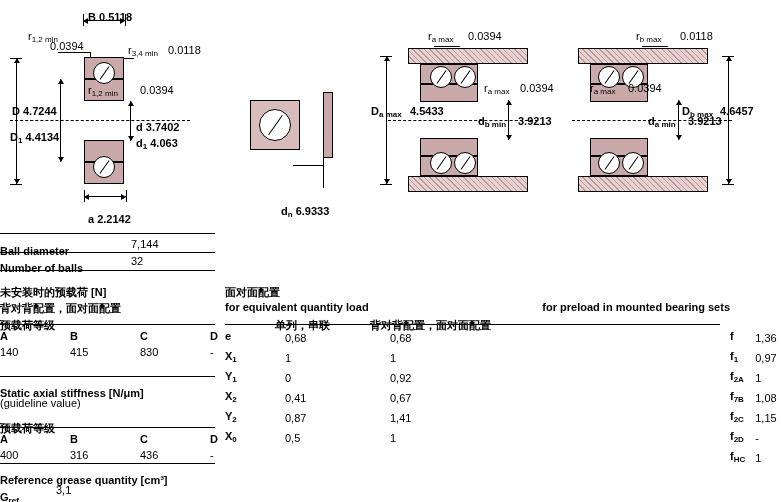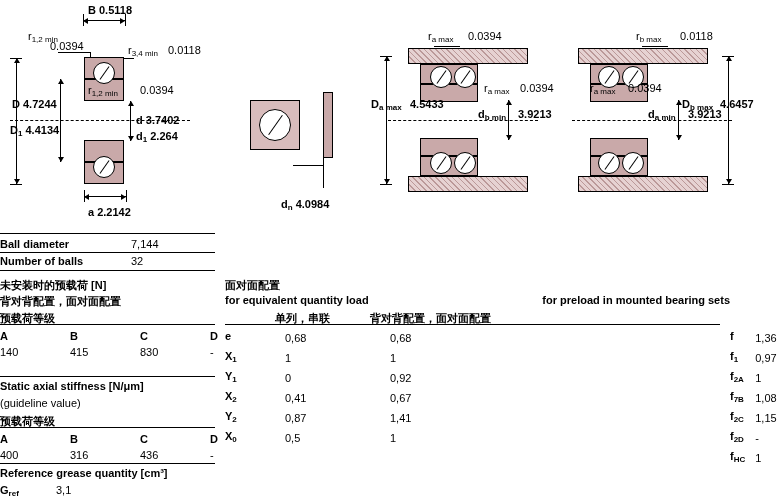--- a/index.html
+++ b/index.html
@@ -11,21 +11,21 @@
     width: 781px;
     height: 502px;
     position: relative;
     font-family: "Liberation Sans", sans-serif;
     font-size: 11px;
     color: #000000;
     overflow: hidden;
   }
   .abs { position: absolute; }
   .lbl { position: absolute; white-space: nowrap; font-size: 11px; color: #000; }
-  .lbl.b { font-weight: bold; }
+  .lbl.b { font-weight: bold; margin-top: 7px; }
   .sub { font-size: 8px; vertical-align: -2px; }
 
   
   .hline { position: absolute; height: 0; border-top: 1px solid #000; }
   .vline { position: absolute; width: 0; border-left: 1px solid #000; }
   .dash-h { position: absolute; height: 0; border-top: 1px dashed #000; }
 
   .ring {
     position: absolute;
     background: #c9a9a9;
@@ -150,39 +150,39 @@
 
   <div class="arrowv" style="left:60px;top:79px;height:83px;"></div>
   <div class="lbl b" style="left:10px;top:124px;">
     <span>D</span><span class="sub">1</span>
     <span>4.4134</span>
   </div>
 
   <div class="lbl b" style="left:136px;top:114px;">d 3.7402</div>
   <div class="lbl b" style="left:136px;top:130px;">
     <span>d</span><span class="sub">1</span>
-    <span>2.264</span>
+    <span>4.063</span>
   </div>
   <div class="arrowv" style="left:130px;top:101px;height:40px;"></div>
 
   <div class="arrowline" style="left:84px;top:196px;width:42px;"></div>
   <div class="vline" style="left:84px;top:190px;height:12px;"></div>
   <div class="vline" style="left:126px;top:190px;height:12px;"></div>
   <div class="lbl b" style="left:88px;top:206px;">a 2.2142</div>
 </div>
 
 <div class="abs" style="left:235px;top:0;width:130px;height:225px;">
   <div class="ring-lite" style="left:15px;top:100px;width:50px;height:50px;"></div>
   <div class="ball" style="left:24px;top:109px;width:32px;height:32px;"></div>
   <div class="ring" style="left:88px;top:92px;width:10px;height:66px;"></div>
   <div class="hline" style="left:58px;top:165px;width:30px;"></div>
   <div class="vline" style="left:88px;top:158px;height:30px;"></div>
   <div class="lbl b" style="left:46px;top:198px;">
     <span>d</span><span class="sub">n</span>
-    <span>4.0984</span>
+    <span>6.9333</span>
   </div>
 </div>
 
 <div class="abs" style="left:368px;top:0;width:200px;height:225px;">
 
   <div class="lbl" style="left:60px;top:30px;">
     <span>r</span><span class="sub">a max</span>
   </div>
   <div class="lbl" style="left:100px;top:30px;">0.0394</div>
   <div class="hline" style="left:66px;top:46px;width:26px;"></div>

